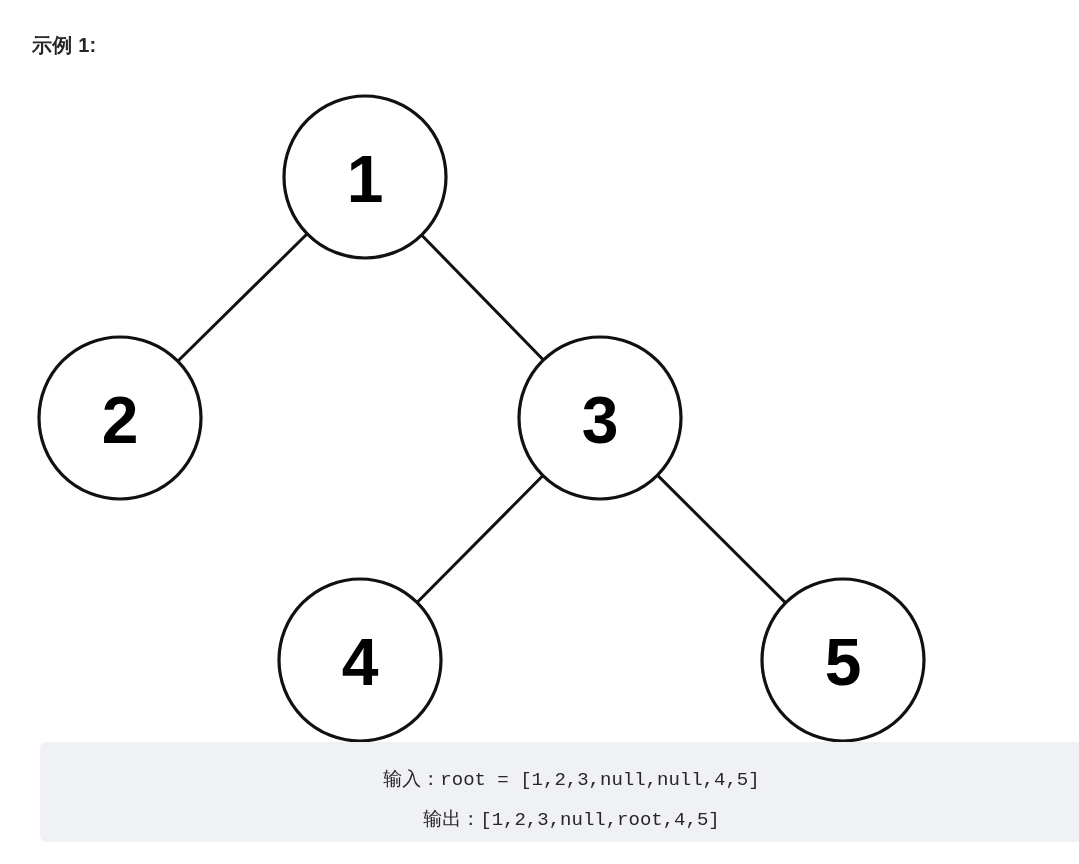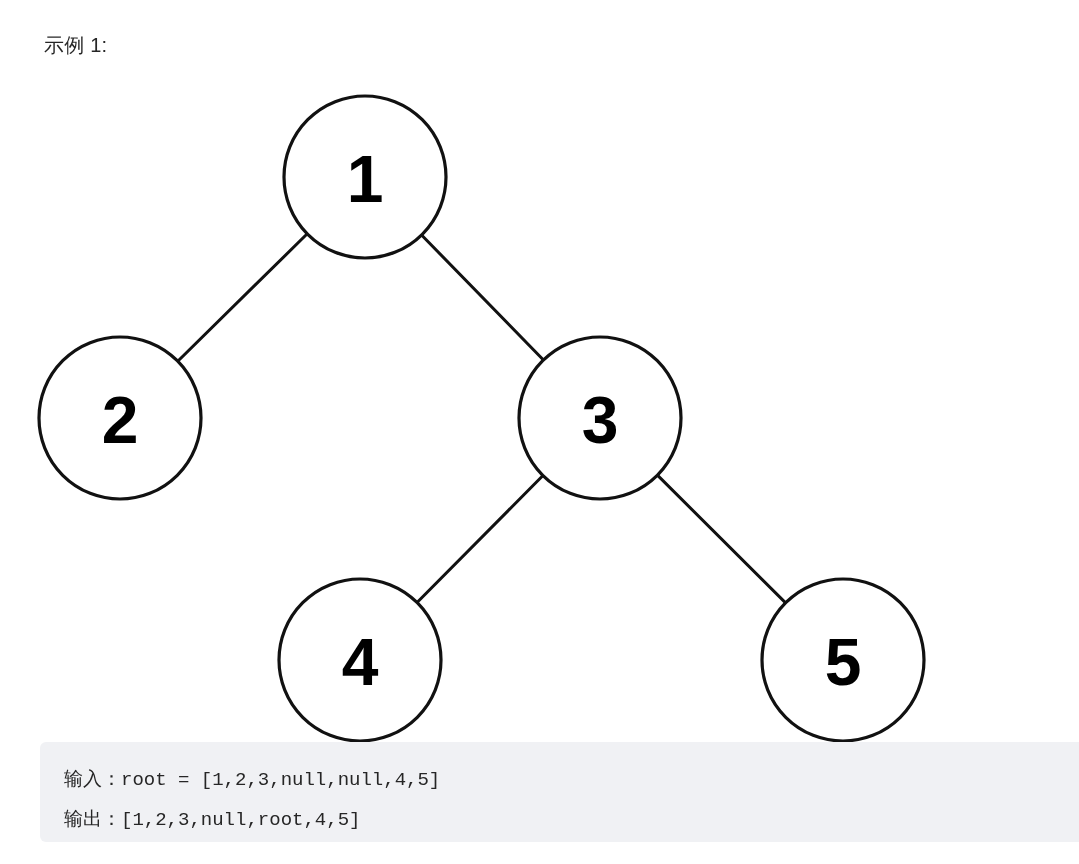--- a/index.html
+++ b/index.html
@@ -13,25 +13,25 @@
     height: 864px;
     position: relative;
     overflow: hidden;
     font-family: "Liberation Sans", sans-serif;
     -webkit-font-smoothing: antialiased;
   }
 
   
   #example-heading {
     position: absolute;
-    left: 44px;
+    left: 32px;
     top: 31px;
     font-family: "Liberation Sans", sans-serif;
     font-size: 20px;
-    font-weight: normal;
+    font-weight: bold;
     color: #262626;
     letter-spacing: 0.2px;
     line-height: 28px;
     white-space: pre;
   }
 
   
   #tree-figure {
     position: absolute;
     left: 0;
@@ -70,20 +70,21 @@
     position: absolute;
     left: 40px;
     top: 742px;
     width: 1039px;
     height: 100px;
     background: #f0f1f4;
     border-top-left-radius: 6px;
     border-bottom-left-radius: 6px;
     box-sizing: border-box;
     padding: 18px 0 18px 24px;
+    text-align: center;
   }
   .code-line {
     font-family: "Liberation Mono", "DejaVu Sans Mono", monospace;
     font-size: 19px;
     line-height: 40px;
     color: #262626;
     white-space: pre;
   }
 </style>
 </head>

